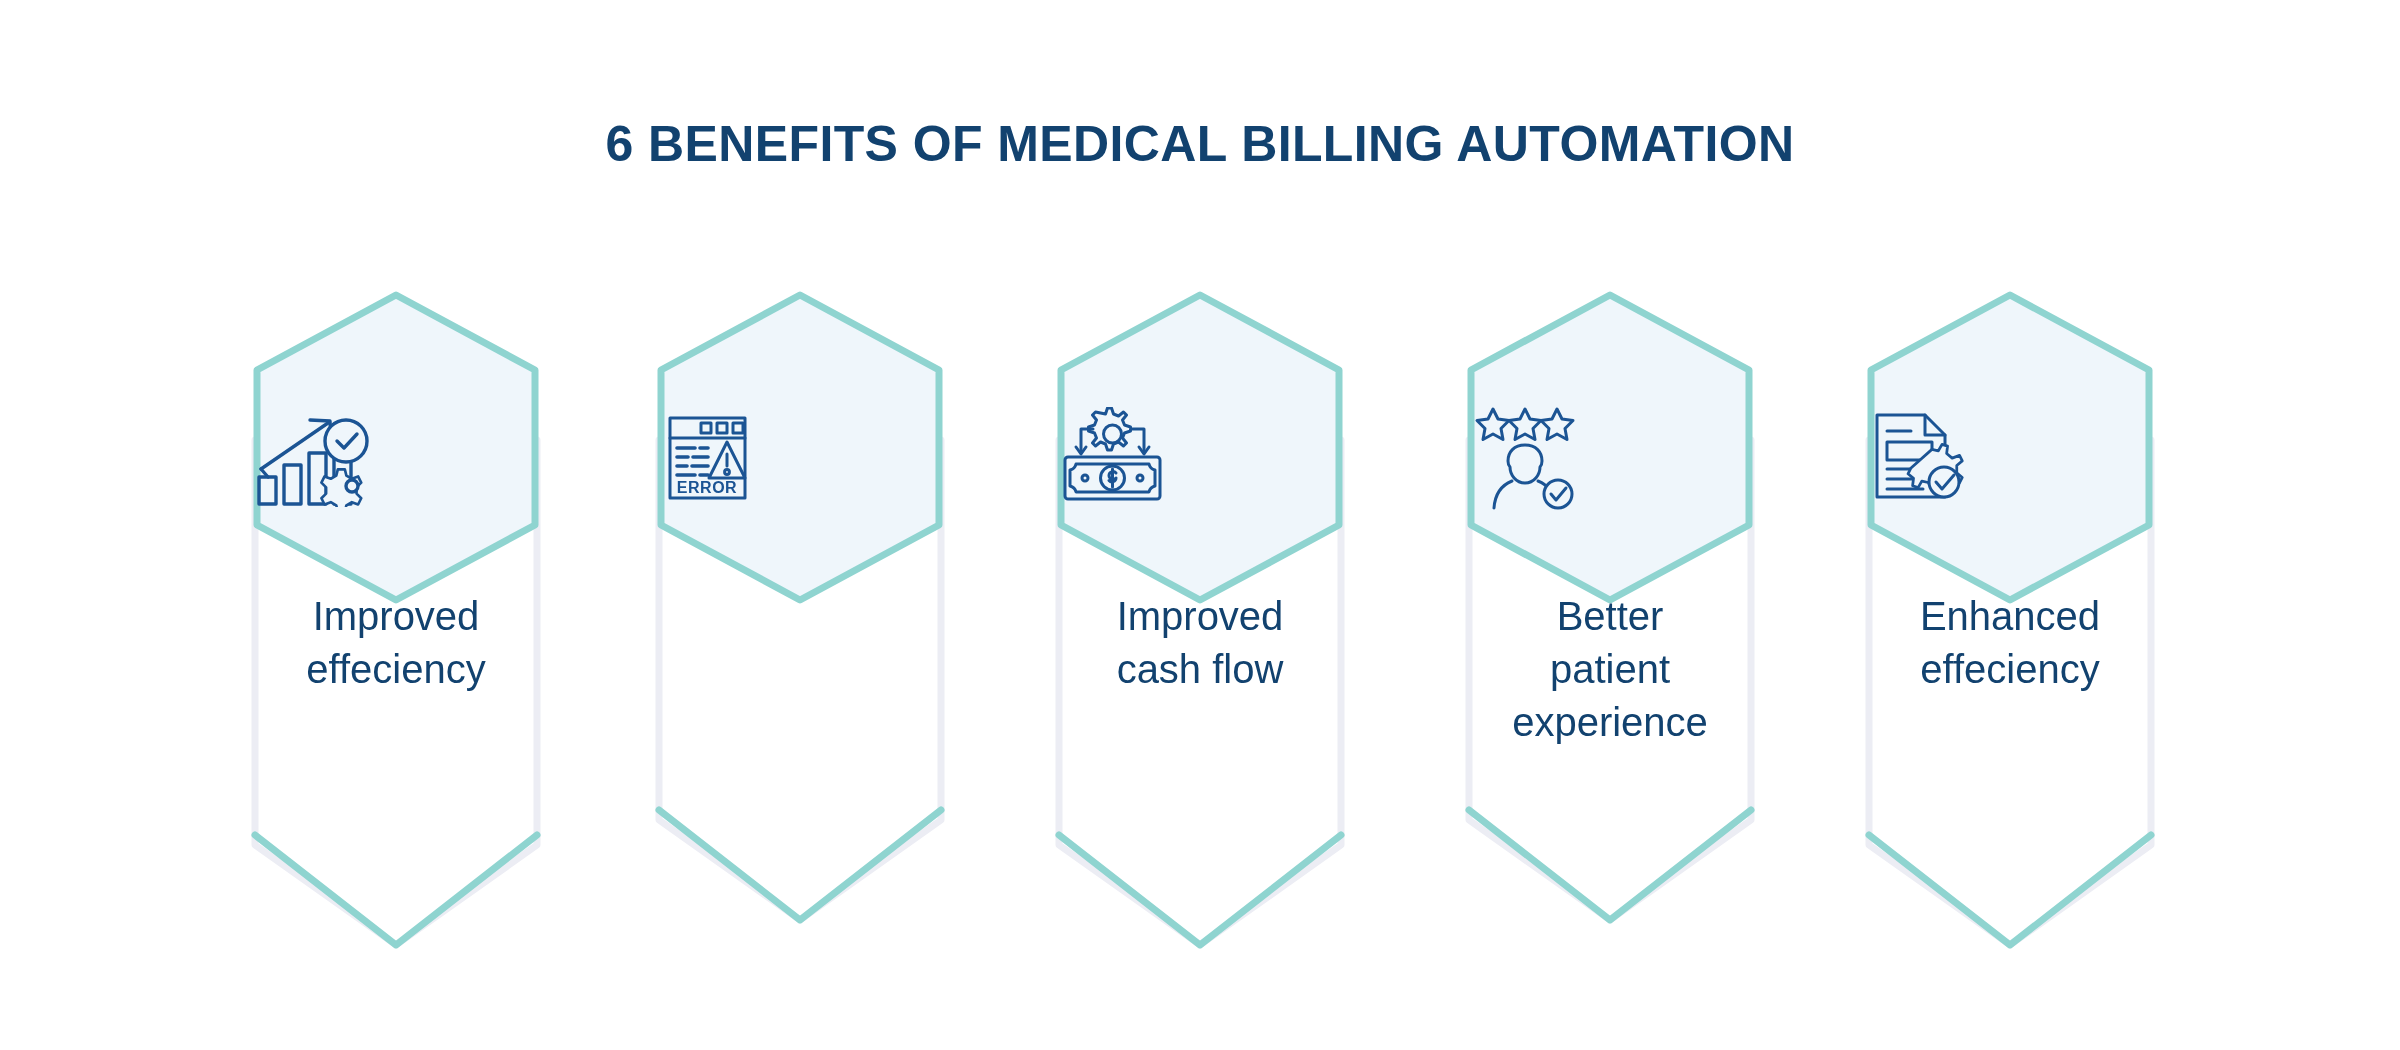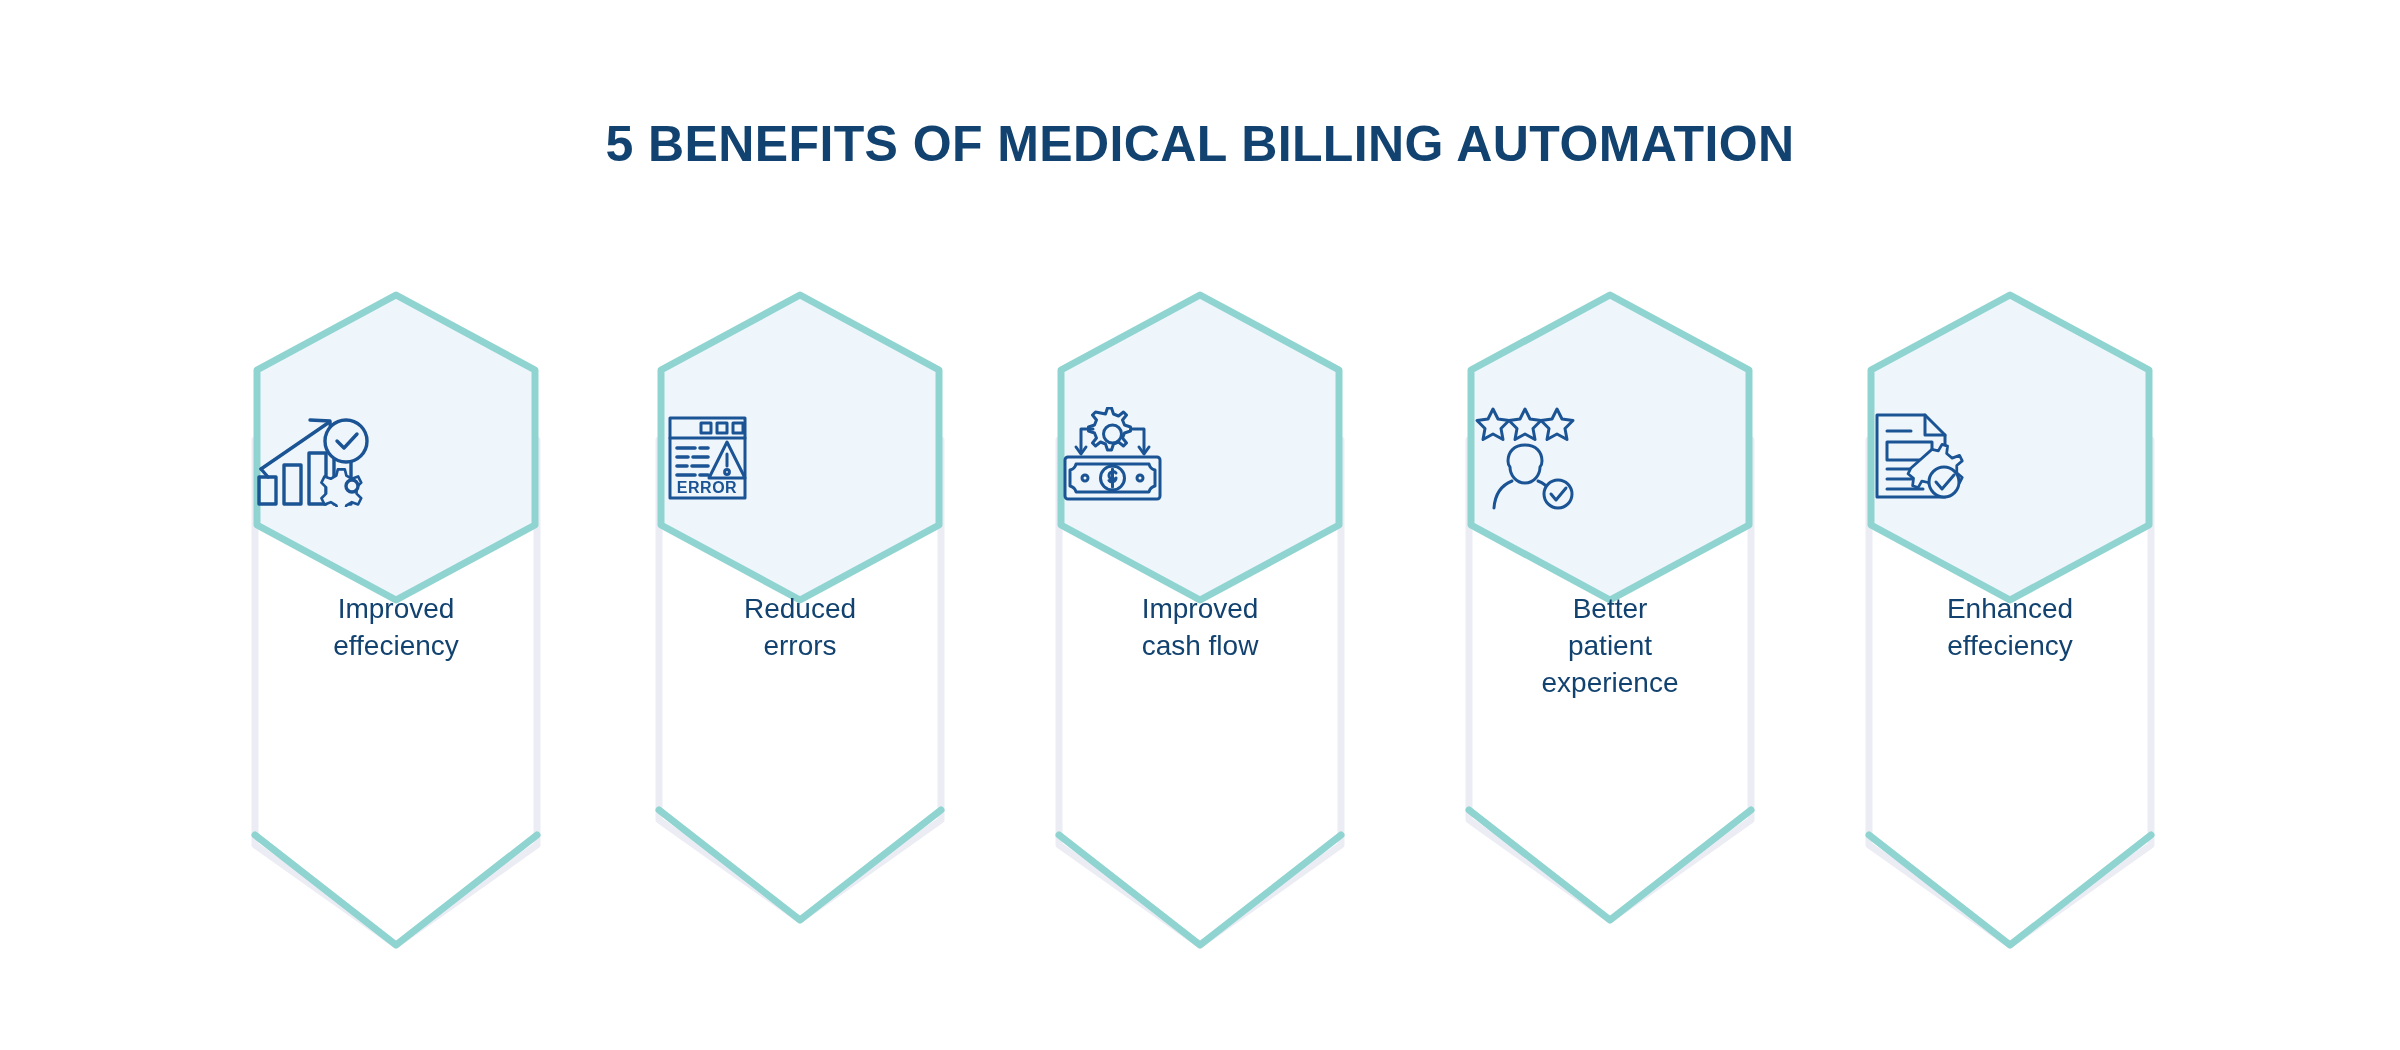--- a/index.html
+++ b/index.html
@@ -76,33 +76,33 @@
     display: block;
   }
 
   
   .card-label {
     position: absolute;
     left: 8px;
     top: 300px;
     width: 274px;
     text-align: center;
-    font-size: 28px;
+    font-size: 40px;
     line-height: 1.33;
     color: #12426f;
     font-weight: 400;
     white-space: pre-line;
   }
 </style>
 </head>
 <body>
 
 <div id="infographic">
 
-  <div id="page-title">5 BENEFITS OF MEDICAL BILLING AUTOMATION</div>
+  <div id="page-title">6 BENEFITS OF MEDICAL BILLING AUTOMATION</div>
 
   <div id="cards-row">
 
     <div class="card" style="left:251px;">
       <svg class="card-svg" viewBox="0 0 290 700">
 
         <path d="M4 150 L4 555 L145 655 L286 555 L286 150 Z" fill="#ffffff" stroke="#ecedf4" stroke-width="7" stroke-linejoin="round"></path>
         <path d="M4 545 L145 655 L286 545" fill="none" stroke="#8fd4d0" stroke-width="7" stroke-linejoin="round" stroke-linecap="round"></path>
 
         <path d="M145 5 L284 80 L284 235 L145 310 L6 235 L6 80 Z" fill="#eff6fb" stroke="#8fd4d0" stroke-width="7" stroke-linejoin="round"></path>
@@ -157,22 +157,20 @@
 
           <path d="M72 32 L90 68 L54 68 Z" fill="#eff6fb"></path>
           <path d="M72 44 V56"></path>
           <circle cx="72" cy="62" r="2.4"></circle>
 
           <g stroke="none" fill="#1b5494">
             <text x="52" y="83" font-family="'Liberation Sans', sans-serif" font-size="16" font-weight="700" text-anchor="middle" letter-spacing="0.5">ERROR</text>
           </g>
         </svg>
       </div>
-      <div class="card-label">Reduced
-errors</div>
     </div>
 
     <div class="card" style="left:1055px;">
       <svg class="card-svg" viewBox="0 0 290 700">
         <path d="M4 150 L4 555 L145 655 L286 555 L286 150 Z" fill="#ffffff" stroke="#ecedf4" stroke-width="7" stroke-linejoin="round"></path>
         <path d="M4 545 L145 655 L286 545" fill="none" stroke="#8fd4d0" stroke-width="7" stroke-linejoin="round" stroke-linecap="round"></path>
         <path d="M145 5 L284 80 L284 235 L145 310 L6 235 L6 80 Z" fill="#eff6fb" stroke="#8fd4d0" stroke-width="7" stroke-linejoin="round"></path>
       </svg>
       <div class="card-icon">
         <svg width="115" height="100" viewBox="0 0 115 100" fill="none" stroke="#1b5494" stroke-width="3" stroke-linecap="round" stroke-linejoin="round">

